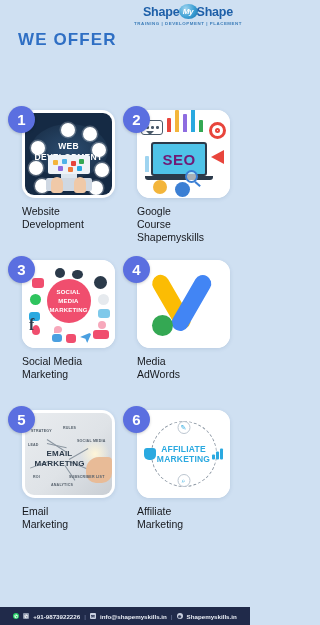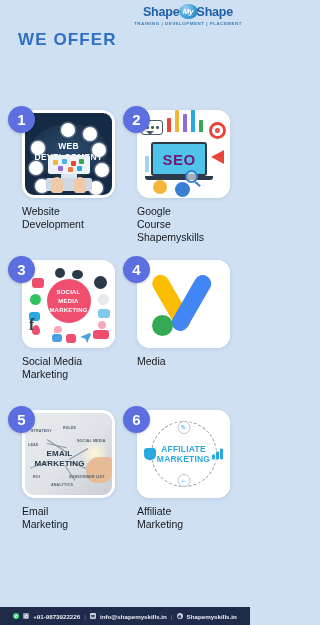--- a/index.html
+++ b/index.html
@@ -295,20 +295,21 @@
     <div class="badge">4</div>
     <div class="thumb">
       <div class="art-ads">
         <div class="ads-yellow"></div>
         <div class="ads-blue"></div>
         <div class="ads-green"></div>
       </div>
     </div>
     <div class="cap">
       <div>Media</div>
+      <div>AdWords</div>
     </div>
   </div>
 
   <div class="cell">
     <div class="badge">5</div>
     <div class="thumb">
       <div class="art-mail">
         <div class="mail-glow"></div>
         <div class="mail-line" style="left:22px;top:26px;width:22px;transform:rotate(33deg)"></div>
         <div class="mail-line" style="left:22px;top:30px;width:20px;transform:rotate(12deg)"></div>

